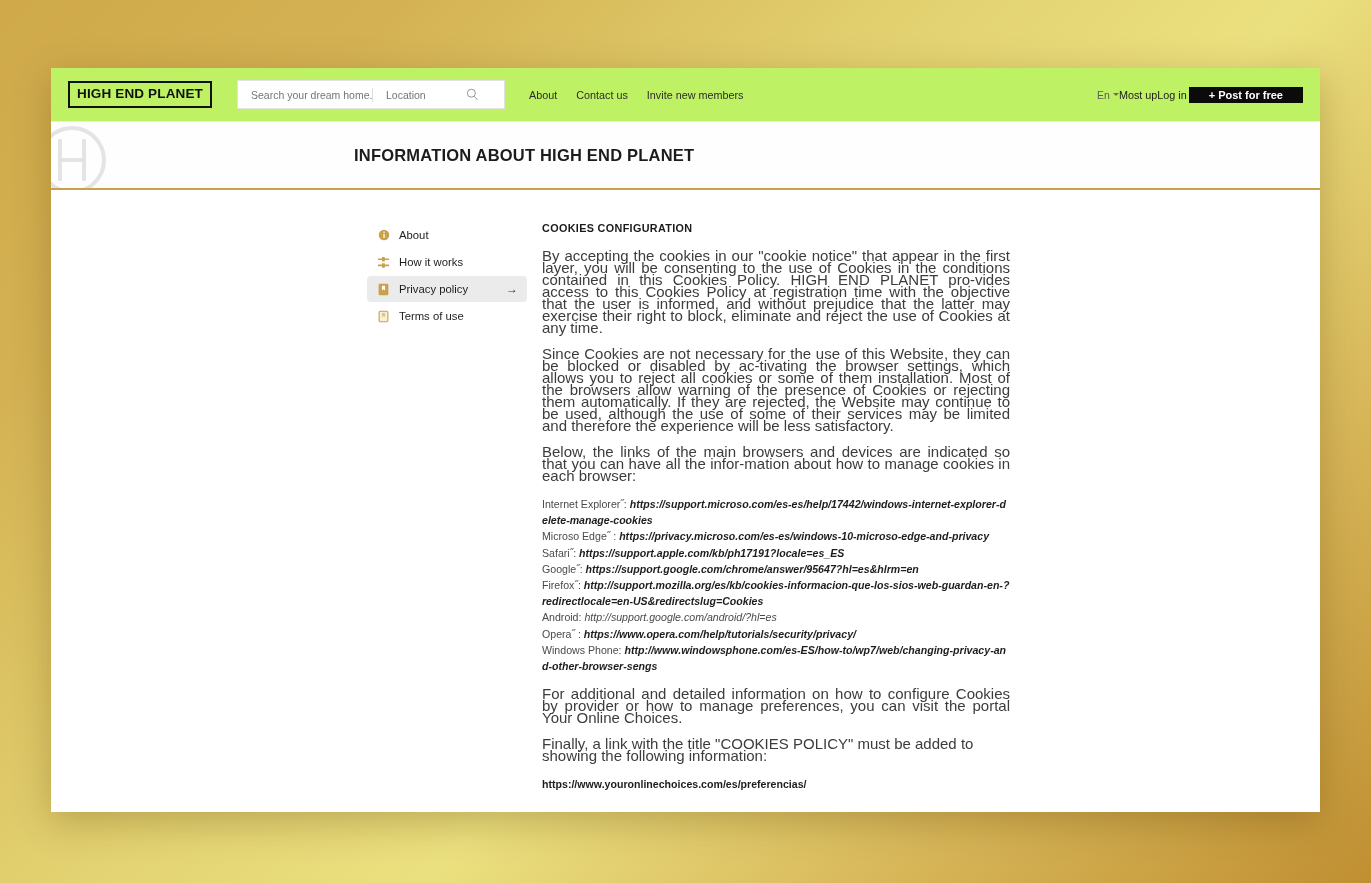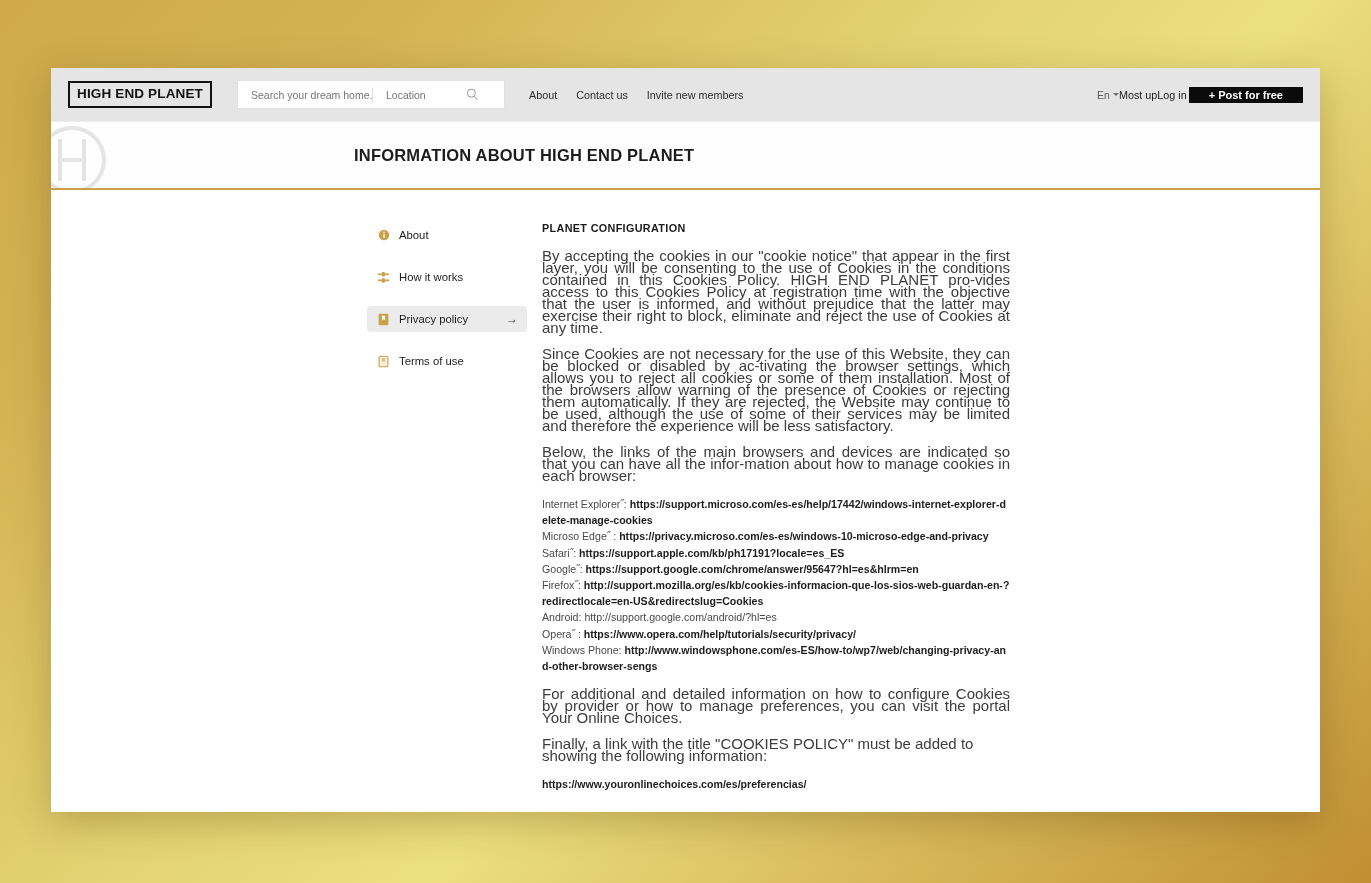--- a/index.html
+++ b/index.html
@@ -25,21 +25,21 @@
     height: 744px;
     background: #ffffff;
     box-shadow: 0 10px 36px rgba(90, 60, 10, 0.30);
     overflow: hidden;
   }
 
   
   #header-bar {
     position: relative;
     height: 54px;
-    background: #e5e5e5;
+    background: #bef264;
     display: flex;
     align-items: center;
     padding: 0 17px 0 13px;
     border-bottom: 1px solid #ececec;
   }
 
   #brand-logo {
     border: 2px solid #111111;
     padding: 4px 7px 5px 7px;
     font-size: 13.5px;
@@ -178,21 +178,21 @@
   .sidebar-item {
     display: flex;
     align-items: center;
     height: 26px;
     padding: 0 9px 0 10px;
     border-radius: 4px;
     margin-bottom: 0px;
     cursor: pointer;
     position: relative;
   }
-  .sidebar-item + .sidebar-item { margin-top: 16px; }
+  .sidebar-item + .sidebar-item { margin-top: 1px; }
   .sidebar-item.active { background: #ebebeb; }
   .sidebar-icon {
     width: 13px; height: 14px; flex: none;
     display: flex; align-items: center; justify-content: center;
     margin-right: 9px;
   }
   .sidebar-label {
     font-size: 11.3px;
     color: #1d1d1d;
   }
@@ -229,20 +229,21 @@
   }
   .link-line {
     font-size: 10.6px;
     line-height: 16.2px;
     color: #4a4a4a;
   }
   .link-line .link-url {
     font-weight: bold;
     color: #1d1d1d;
     word-break: break-all;
+    font-style: italic;
   }
   .link-line.plain .link-url {
     font-weight: normal;
     color: #4a4a4a;
   }
   .standalone-url {
     font-size: 10.6px;
     font-weight: bold;
     color: #1d1d1d;
     line-height: 16.2px;
@@ -340,21 +341,21 @@
             <path d="M5 3.6 L9 3.6 L9 9 L7 7.5 L5 9 Z" fill="#c9a14a" opacity="0.55"></path>
           </svg>
         </span>
         <span class="sidebar-label">Terms of use</span>
       </div>
 
     </nav>
 
     <article id="document-column">
 
-      <h2 class="doc-heading">PLANET CONFIGURATION</h2>
+      <h2 class="doc-heading">COOKIES CONFIGURATION</h2>
 
       <p class="doc-paragraph">By accepting the cookies in our "cookie notice" that appear in the first layer, you will be consenting to the use of Cookies in the conditions contained in this Cookies Policy. HIGH END PLANET pro-vides access to this Cookies Policy at registration time with the objective that the user is informed, and without prejudice that the latter may exercise their right to block, eliminate and reject the use of Cookies at any time.</p>
 
       <p class="doc-paragraph">Since Cookies are not necessary for the use of this Website, they can be blocked or disabled by ac-tivating the browser settings, which allows you to reject all cookies or some of them installation. Most of the browsers allow warning of the presence of Cookies or rejecting them automatically. If they are rejected, the Website may continue to be used, although the use of some of their services may be limited and therefore the experience will be less satisfactory.</p>
 
       <p class="doc-paragraph">Below, the links of the main browsers and devices are indicated so that you can have all the infor-mation about how to manage cookies in each browser:</p>
 
       <div class="link-list">
         <div class="link-line">
           <span>Internet Explorer˝:</span>

